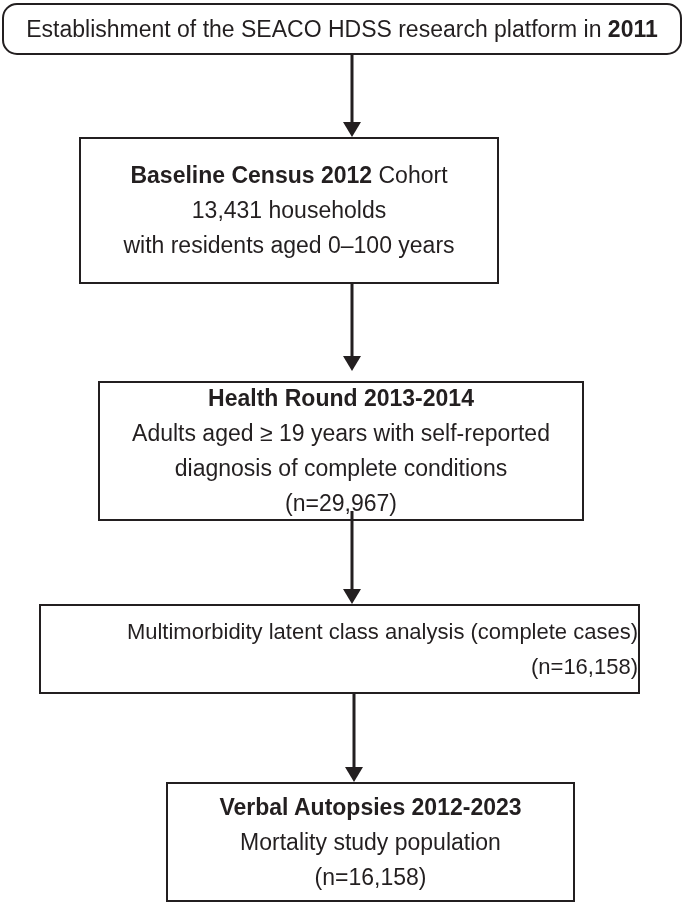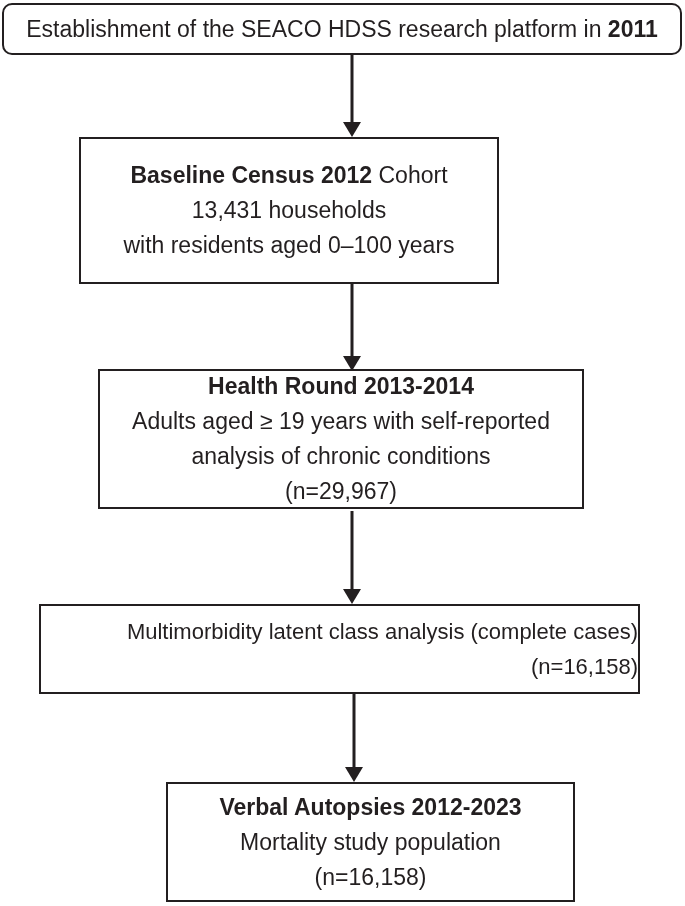--- a/index.html
+++ b/index.html
@@ -27,25 +27,25 @@
     align-items: center;
     text-align: center;
     font-size: 23px;
     line-height: 35px;
   }
   .node .line { white-space: nowrap; }
   .b { font-weight: bold; }
 
   #node-platform {
     left: 2px; top: 3px; width: 680px; height: 52px;
-    border-radius: 10px;
+    border-radius: 15px;
     font-size: 23px;
   }
   #node-census   { left: 79px;  top: 137px; width: 420px; height: 147px; }
-  #node-health   { left: 98px;  top: 369px; width: 486px; height: 140px; }
+  #node-health   { left: 98px;  top: 381px; width: 486px; height: 140px; }
   #node-lca      { left: 39px;  top: 604px; width: 601px; height: 90px; font-size: 22px; align-items: flex-end; }
   #node-va       { left: 138px; top: 782px; width: 409px; height: 120px; margin-left: 28px; }
 
   .arrow {
     position: absolute;
     width: 18px;
   }
   .arrow .stem {
     position: absolute;
     top: 0;
@@ -95,21 +95,21 @@
   </div>
 
   <div class="arrow" id="arrow-2">
     <div class="stem"></div>
     <div class="head"></div>
   </div>
 
   <div class="node" id="node-health">
     <div class="line b">Health Round 2013-2014</div>
     <div class="line">Adults aged ≥ 19 years with self-reported</div>
-    <div class="line">analysis of chronic conditions</div>
+    <div class="line">diagnosis of complete conditions</div>
     <div class="line">(n=29,967)</div>
   </div>
 
   <div class="arrow" id="arrow-3">
     <div class="stem"></div>
     <div class="head"></div>
   </div>
 
   <div class="node" id="node-lca">
     <div class="line">Multimorbidity latent class analysis (complete cases)</div>

